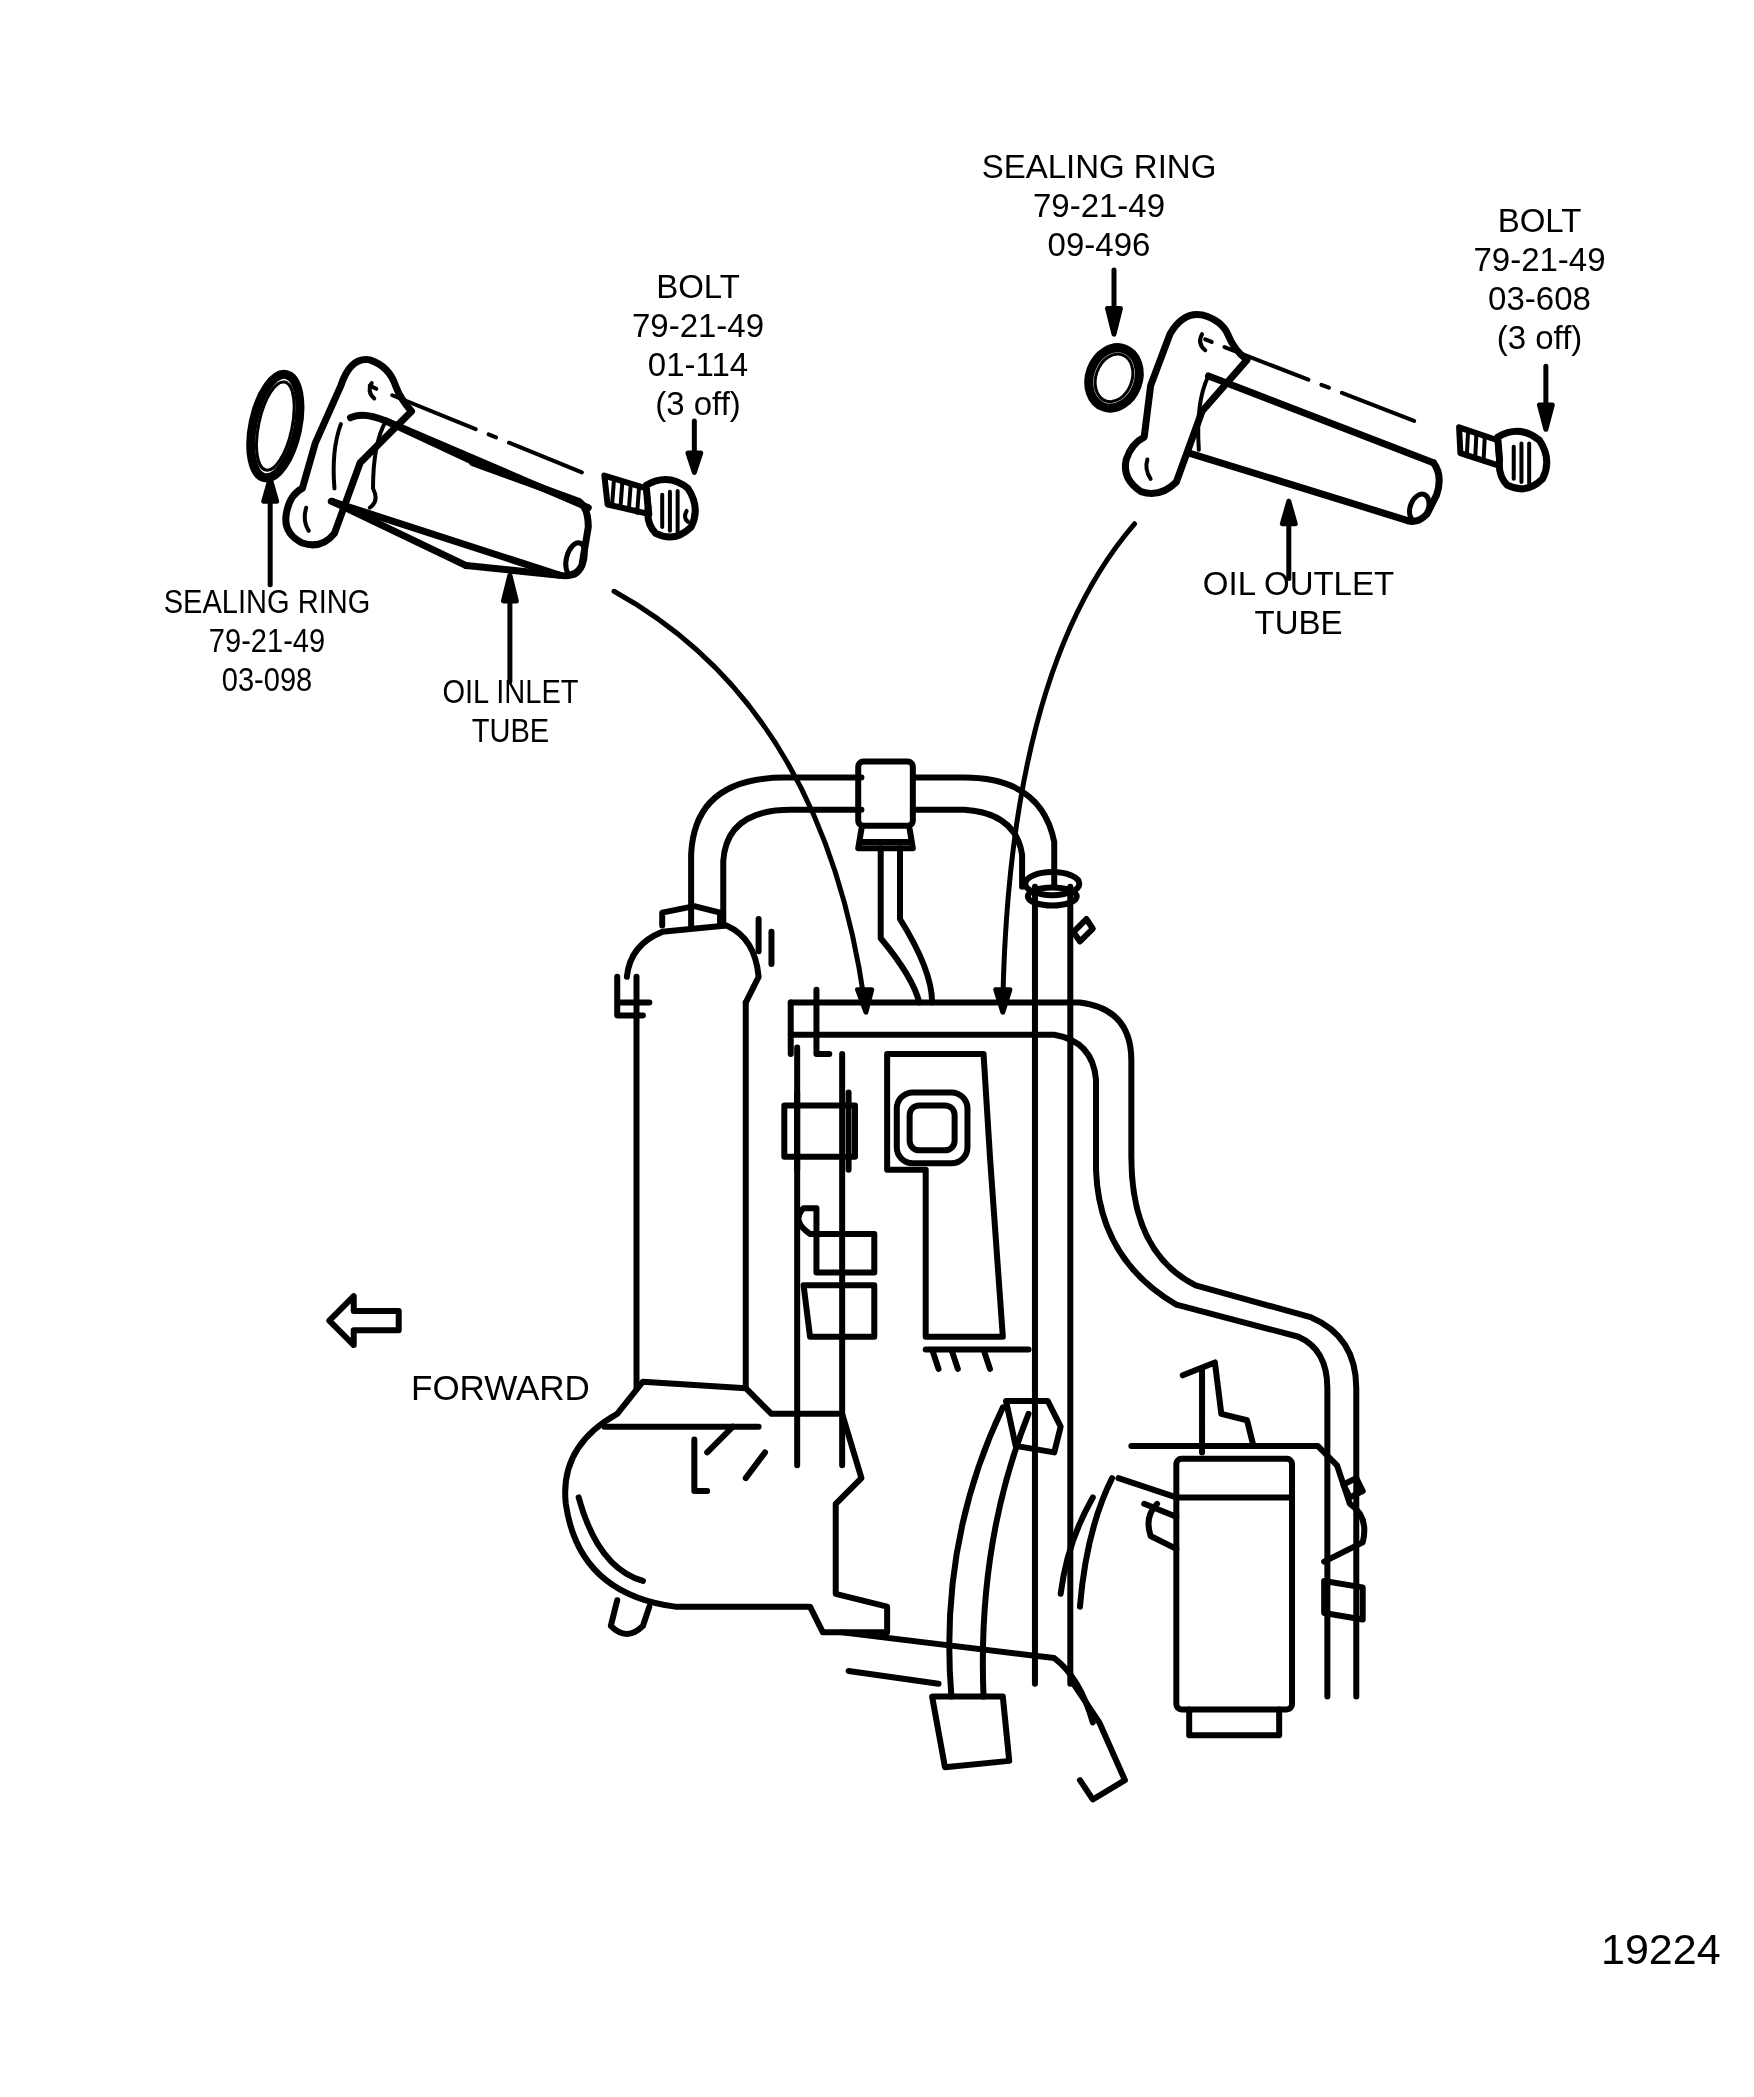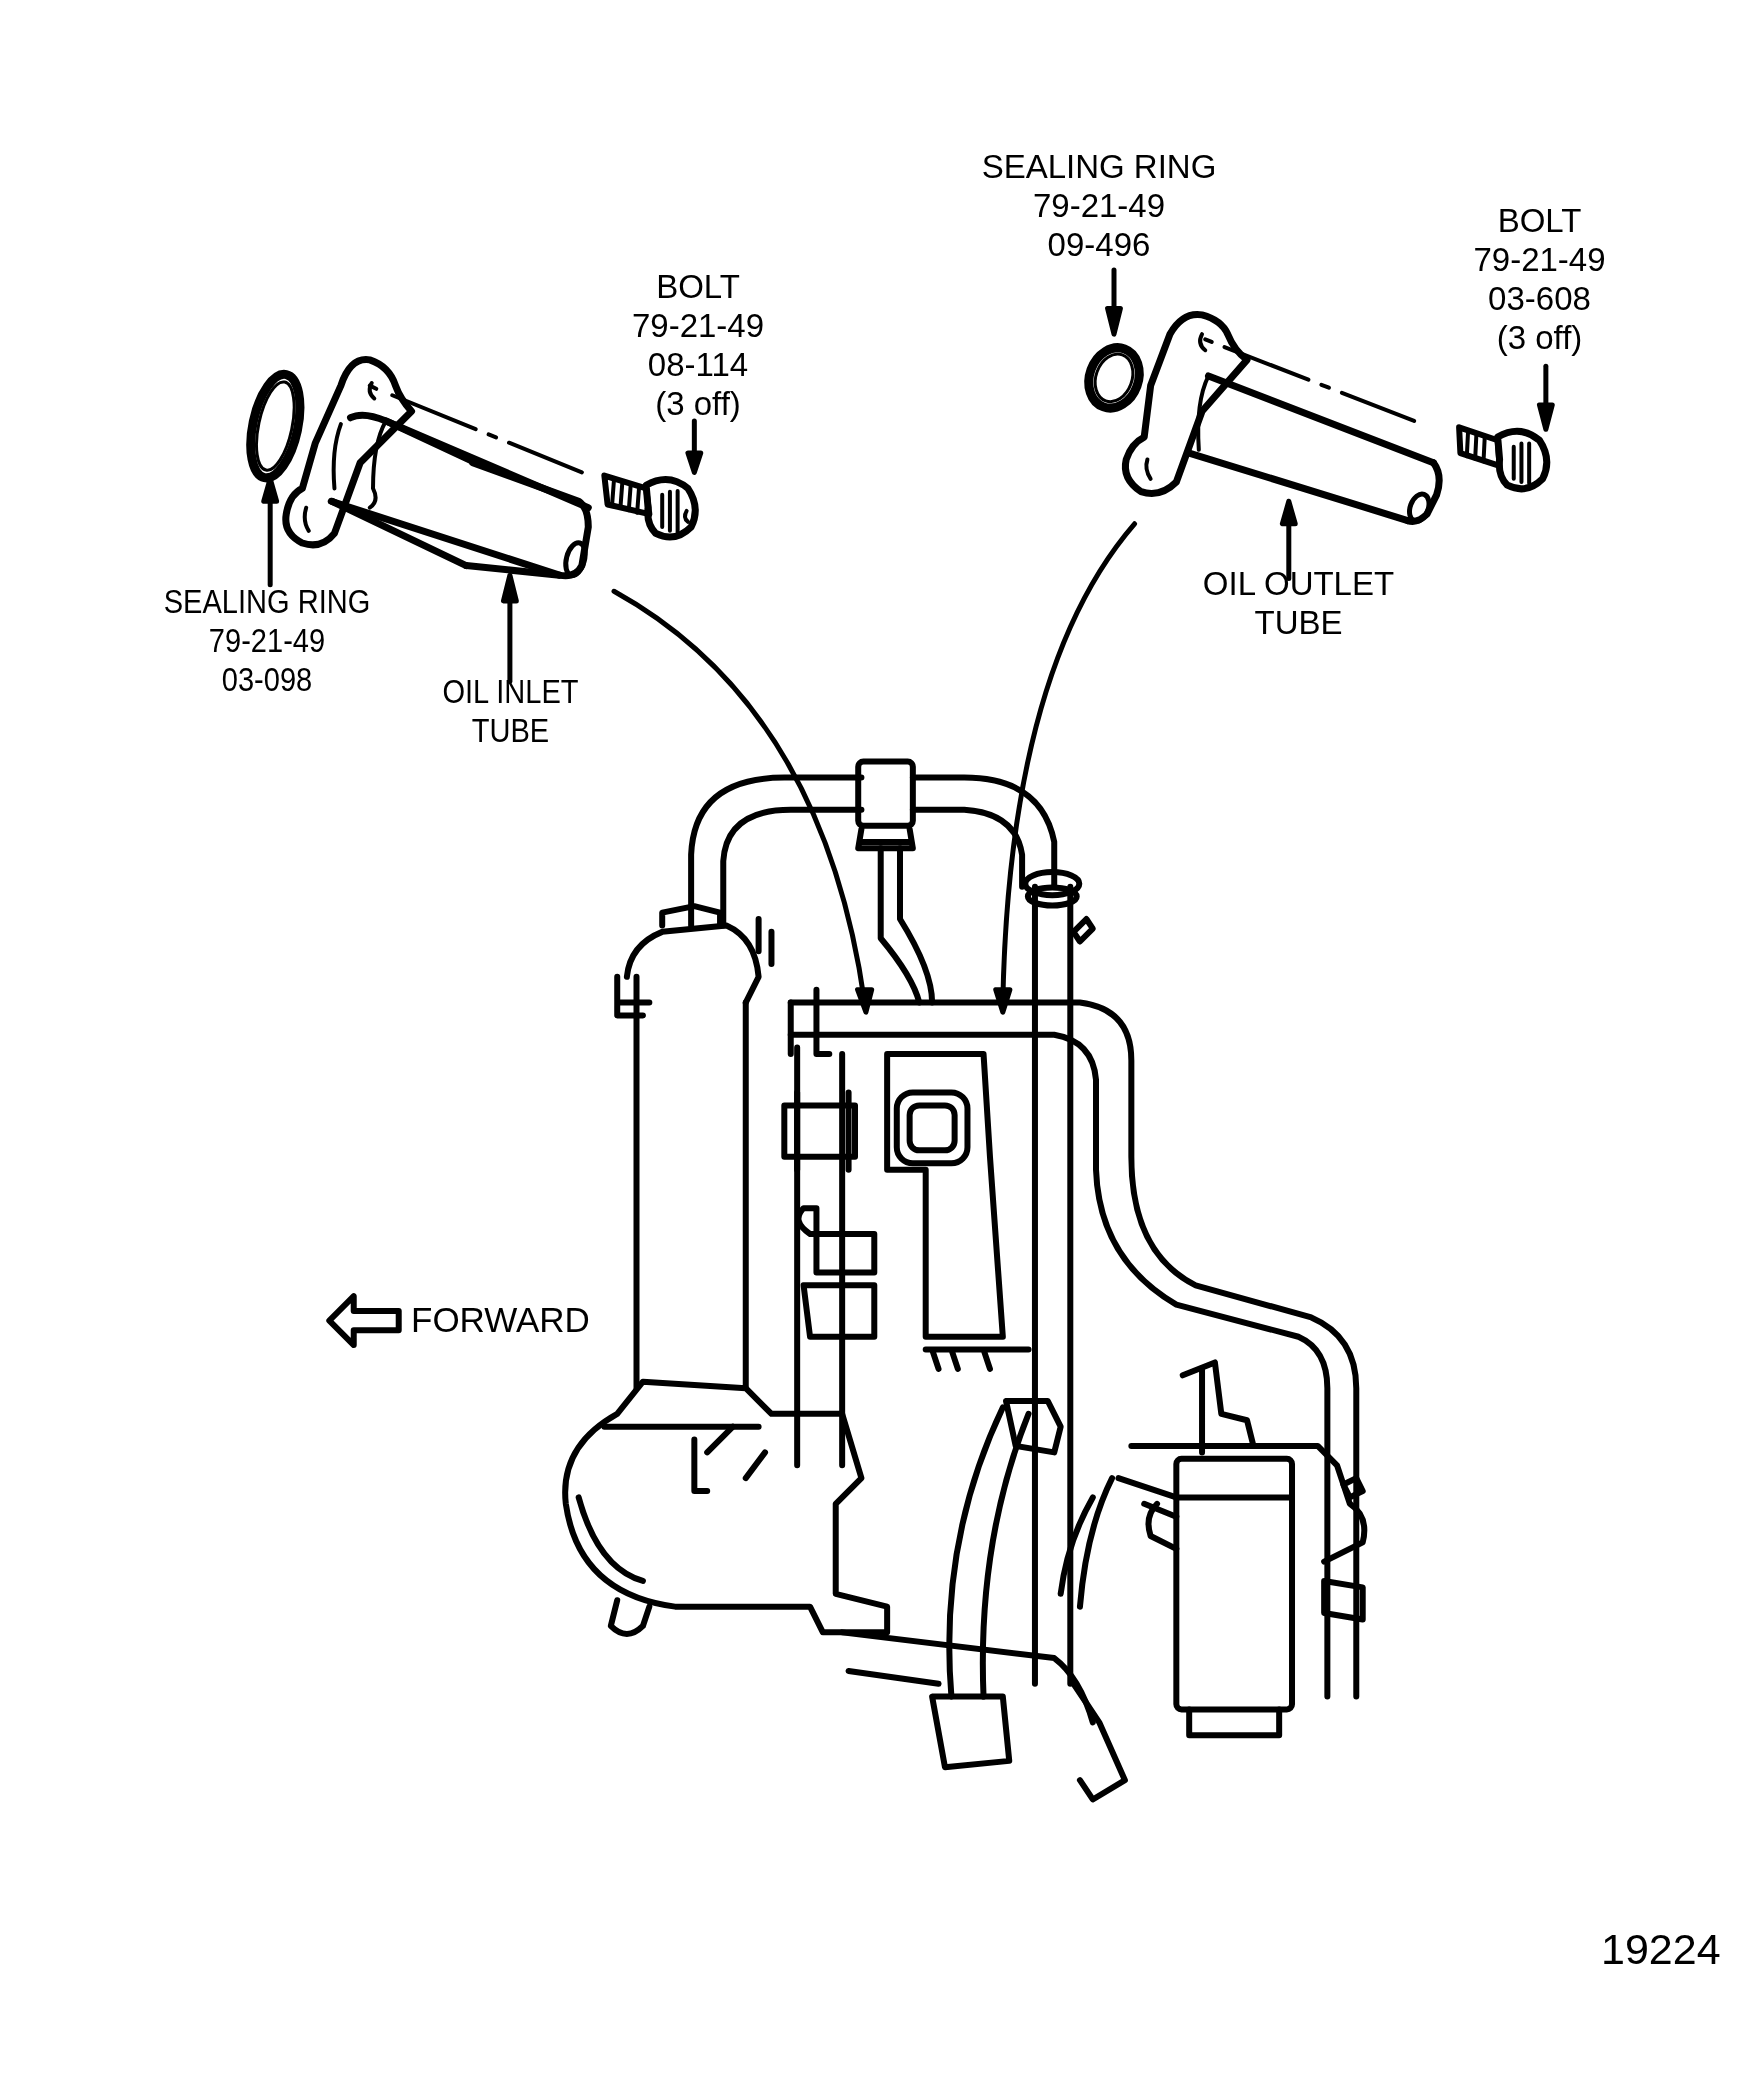--- a/index.html
+++ b/index.html
@@ -2,21 +2,21 @@
 <html style="font-size:10.3px"><head>
 <meta charset="utf-8">
 <style>
   html, body { margin: 0; padding: 0; background: #ffffff; }
   body { width: 1755px; height: 2097px; position: relative; overflow: hidden; font-family: "Liberation Sans", "DejaVu Sans", sans-serif; color: #000; }
   #figure { position: absolute; left: 0; top: 0; width: 1755px; height: 2097px; }
   .lbl { position: absolute; text-align: center; font-size: 33px; line-height: 39px; color: #000; white-space: nowrap; }
   .lbl div { white-space: nowrap; }
   .cond { transform: scaleX(0.88); transform-origin: center top; }
   #fig-number { position: absolute; left: 1601px; top: 1925px; font-size: 43px; }
-  #forward-text { position: absolute; left: 411px; top: 1300px; font-size: 35px; }
+  #forward-text { position: absolute; left: 411px; top: 1368px; font-size: 35px; }
   svg line, svg path, svg ellipse, svg rect, svg polygon, svg circle { vector-effect: non-scaling-stroke; }
 </style>
 </head>
 <body>
 
 <svg id="figure" viewBox="0 0 2730 3263" xmlns="http://www.w3.org/2000/svg" fill="none" stroke="#000" stroke-width="5" stroke-linecap="round" stroke-linejoin="round">
 
   <g>
 
     <g>
@@ -162,21 +162,21 @@
   </g>
 
   <g stroke-width="6">
     <polygon points="512,2055 550,2017 550,2040 620,2040 620,2070 550,2070 550,2093"></polygon>
   </g>
 </svg>
 
 <div class="lbl" style="left:611px; top:267px; width:174px;">
   <div>BOLT</div>
   <div>79-21-49</div>
-  <div>08-114</div>
+  <div>01-114</div>
   <div>(3 off)</div>
 </div>
 
 <div class="lbl cond" style="left:129px; top:582px; width:276px;">
   <div>SEALING RING</div>
   <div>79-21-49</div>
   <div>03-098</div>
 </div>
 
 <div class="lbl cond" style="left:411px; top:672px; width:199px;">

